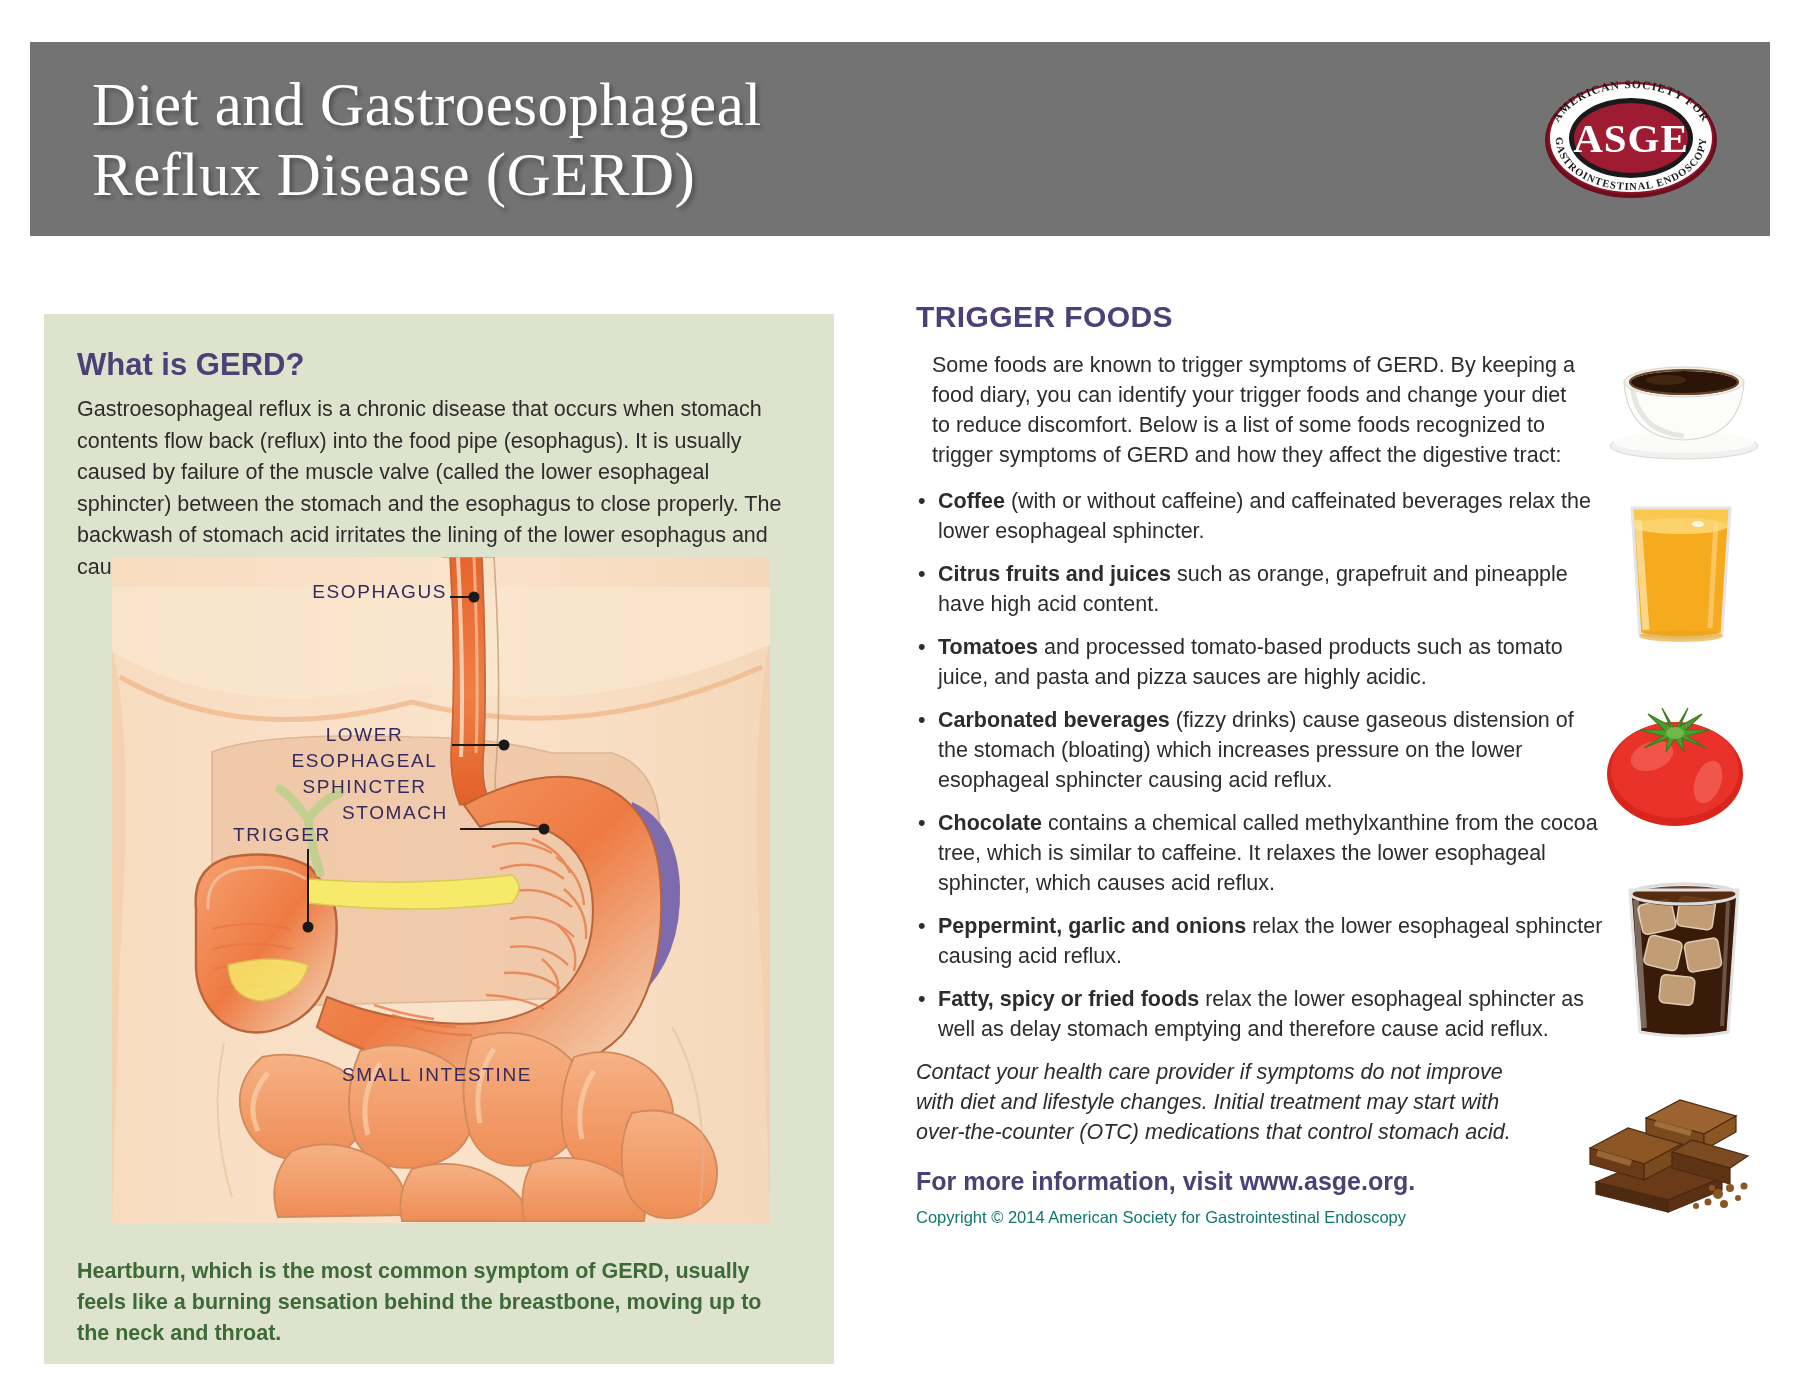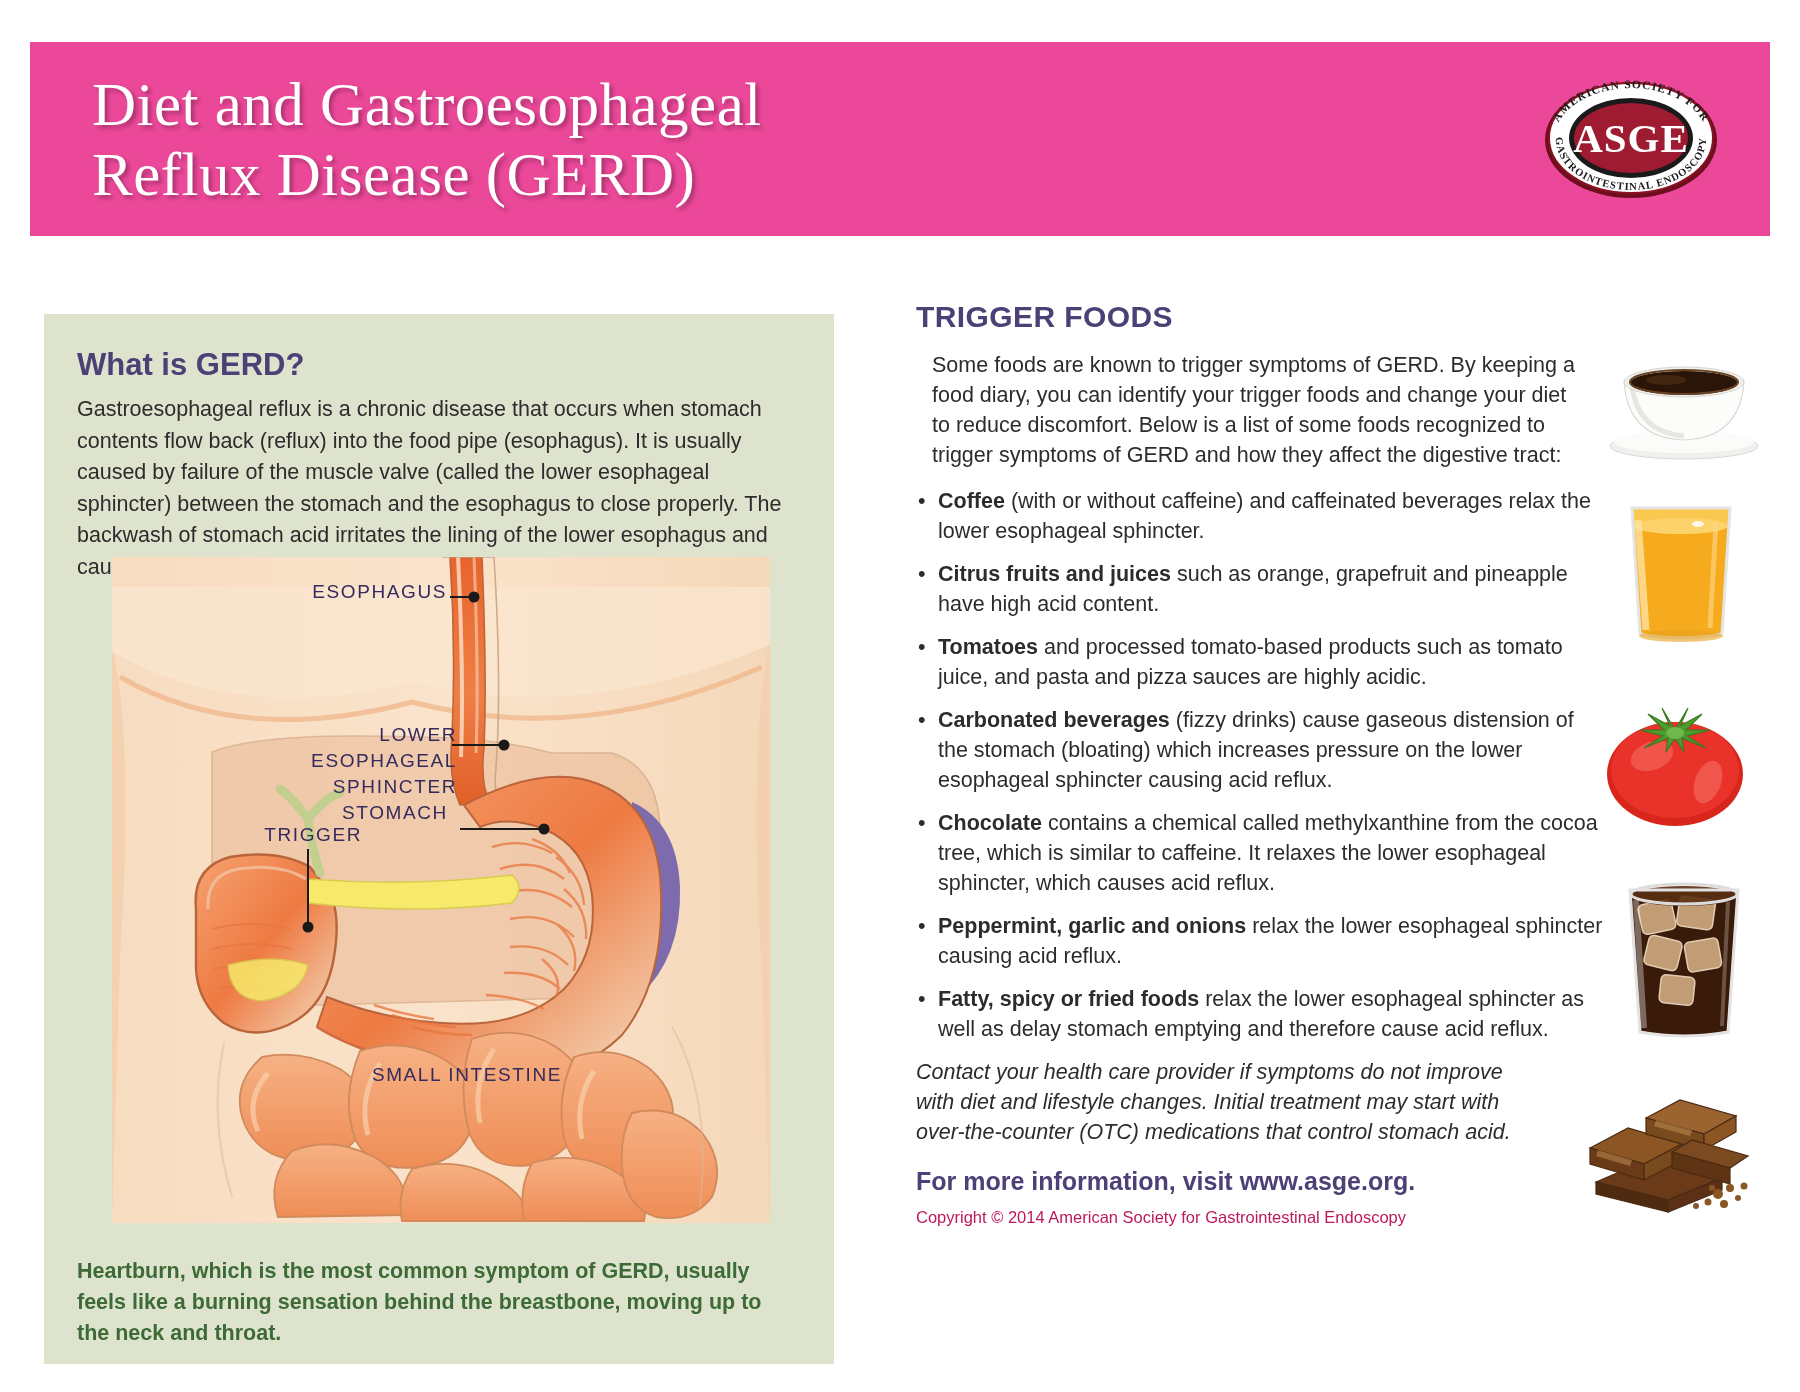--- a/index.html
+++ b/index.html
@@ -8,21 +8,21 @@
     width:1800px; height:1392px;
     background:#ffffff;
     font-family:"Liberation Sans", sans-serif;
     position:relative;
     overflow:hidden;
   }
 
   
   #header {
     position:absolute; left:30px; top:42px; width:1740px; height:194px;
-    background:#ec4899;
+    background:#737373;
   }
   #header-title {
     position:absolute; left:62px; top:28px;
     font-family:"Liberation Serif", serif;
     font-size:61px; line-height:70px; color:#ffffff; font-weight:400;
     text-shadow:3px 3px 4px rgba(0,0,0,0.30);
     white-space:pre-line;
     letter-spacing:0.5px;
   }
 
@@ -44,21 +44,21 @@
     font-size:21.5px; line-height:31.5px; color:#2c2c2c;
   }
   #figure {
     position:absolute; left:68px; top:243px; width:658px; height:666px;
     background:#a3a3a3; overflow:hidden;
   }
   .fig-svg { position:absolute; left:0; top:0; width:658px; height:666px; }
   .fig-label {
     position:absolute;
     font-size:19px; letter-spacing:1.6px; color:#352a5e; font-weight:400;
-    text-align:right; white-space:pre-line; line-height:26px;
+    text-align:center; white-space:pre-line; line-height:26px;
   }
   #lbl-esophagus { left:170px; top:22px; width:165px; text-align:right; }
   #lbl-les       { left:160px; top:165px; width:185px; }
   #lbl-stomach   { left:218px; top:243px; width:130px; text-align:center; }
   #lbl-duodenum  { left:90px;  top:265px; width:160px; }
   #lbl-small     { left:200px; top:505px; width:250px; }
 
   #left-caption {
     position:absolute; left:33px; top:942px; width:720px;
     font-size:21.5px; line-height:31px; font-weight:bold; color:#3d6b37;
@@ -84,21 +84,21 @@
   }
   #bullets li b { font-weight:bold; }
   #right-note {
     font-size:21.5px; line-height:30px; color:#2c2c2c; font-style:italic;
     margin:4px 0 0 0; width:620px;
   }
   #right-more {
     font-size:25px; font-weight:bold; color:#4c4076; margin:20px 0 0 0;
   }
   #right-copy {
-    font-size:16.5px; color:#be185d; margin:12px 0 0 0;
+    font-size:16.5px; color:#0f766e; margin:12px 0 0 0;
   }
 
   
   .food { position:absolute; }
   #food-coffee    { left:1596px; top:352px; width:176px; height:110px; }
   #food-juice     { left:1616px; top:498px; width:130px; height:146px; }
   #food-tomato    { left:1600px; top:700px; width:150px; height:130px; }
   #food-soda      { left:1616px; top:880px; width:136px; height:162px; }
   #food-chocolate { left:1572px; top:1090px; width:190px; height:140px; }
   .food svg { width:100%; height:100%; display:block; }

